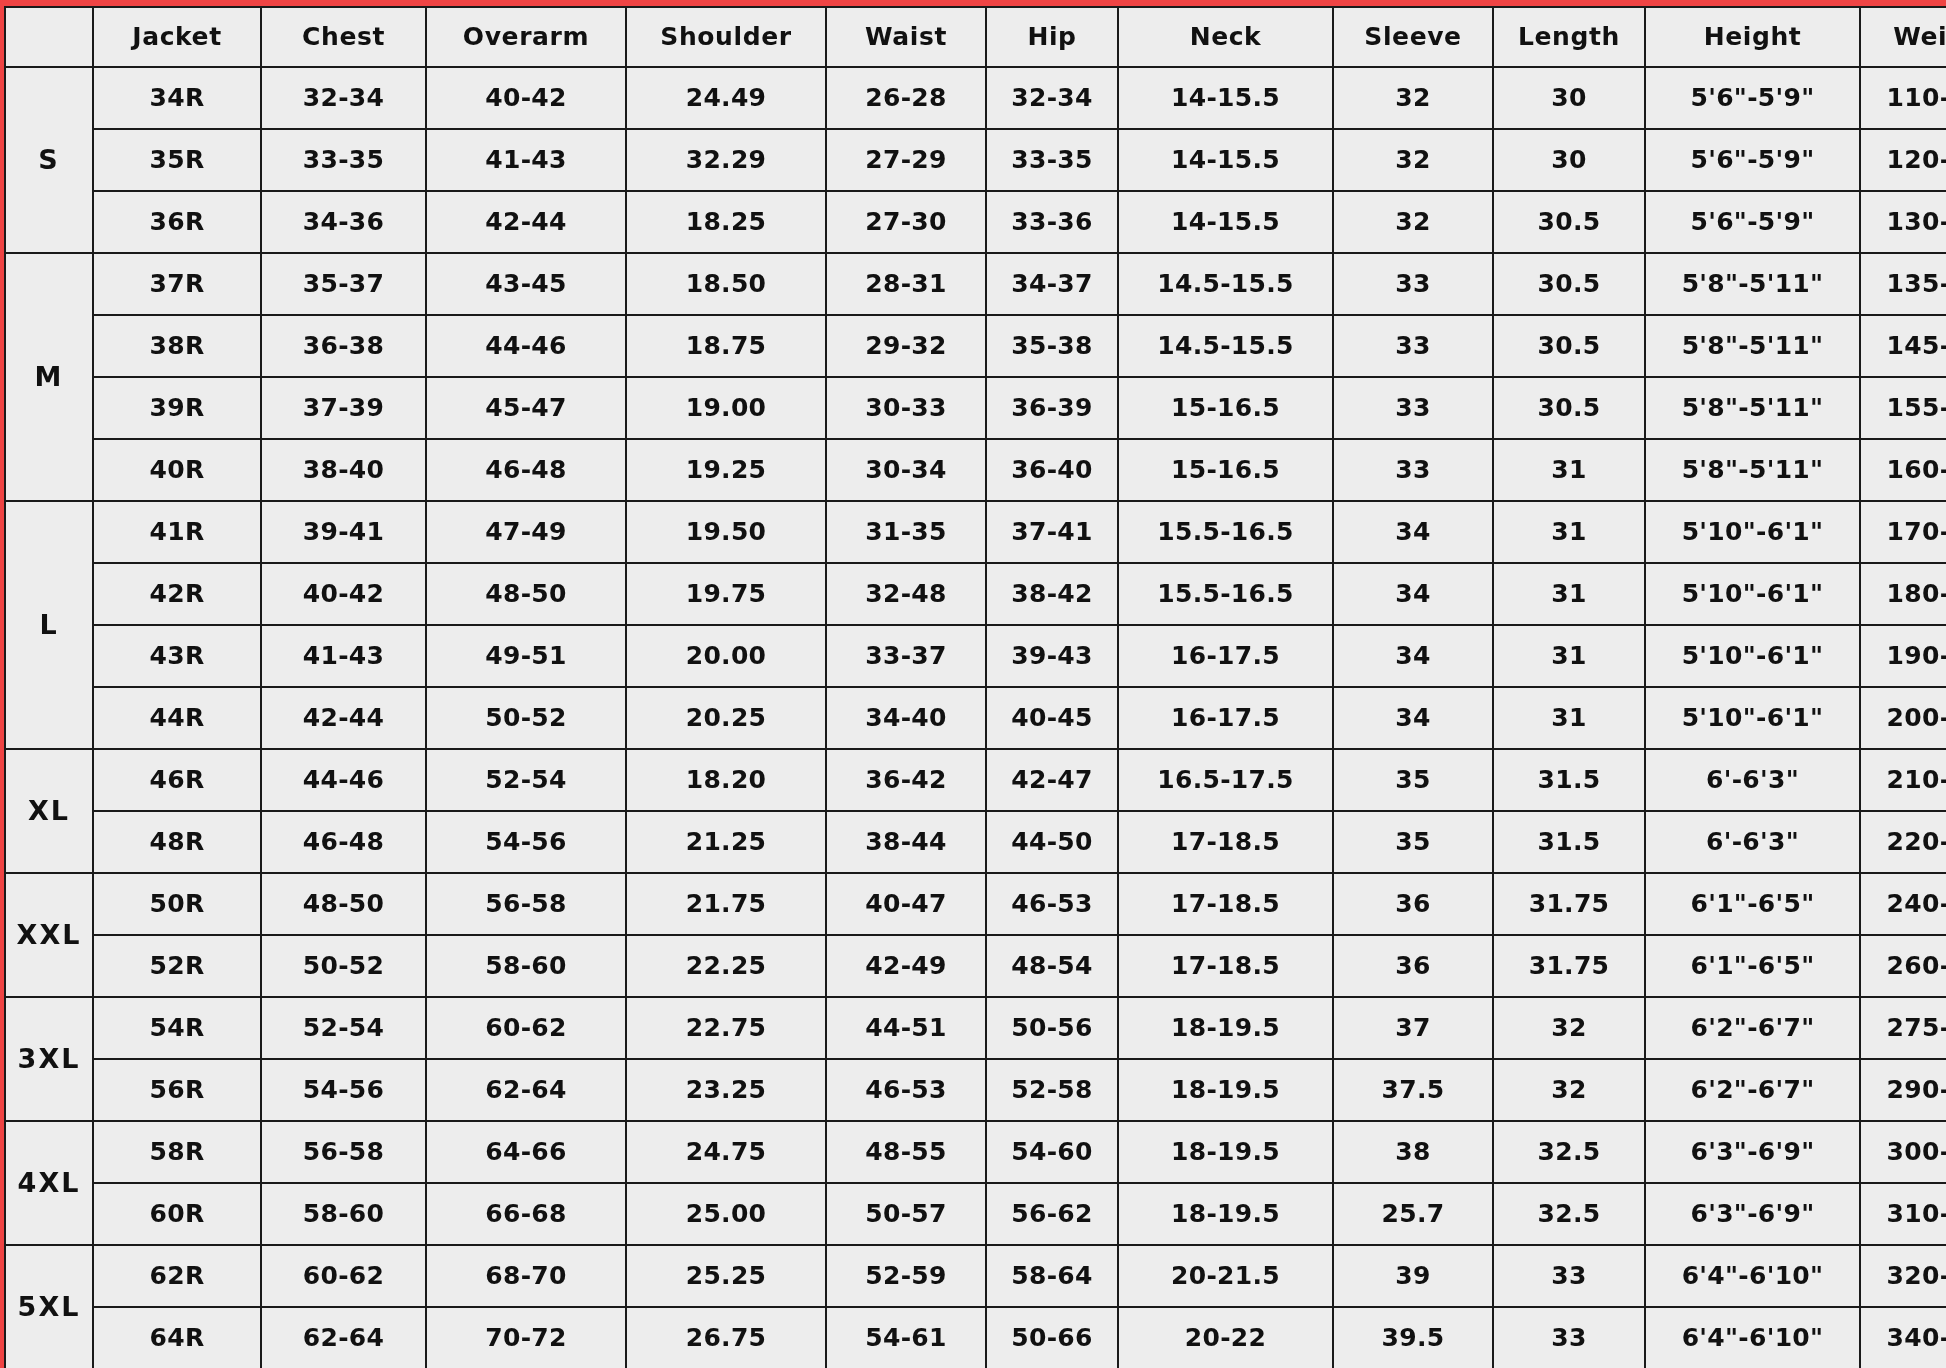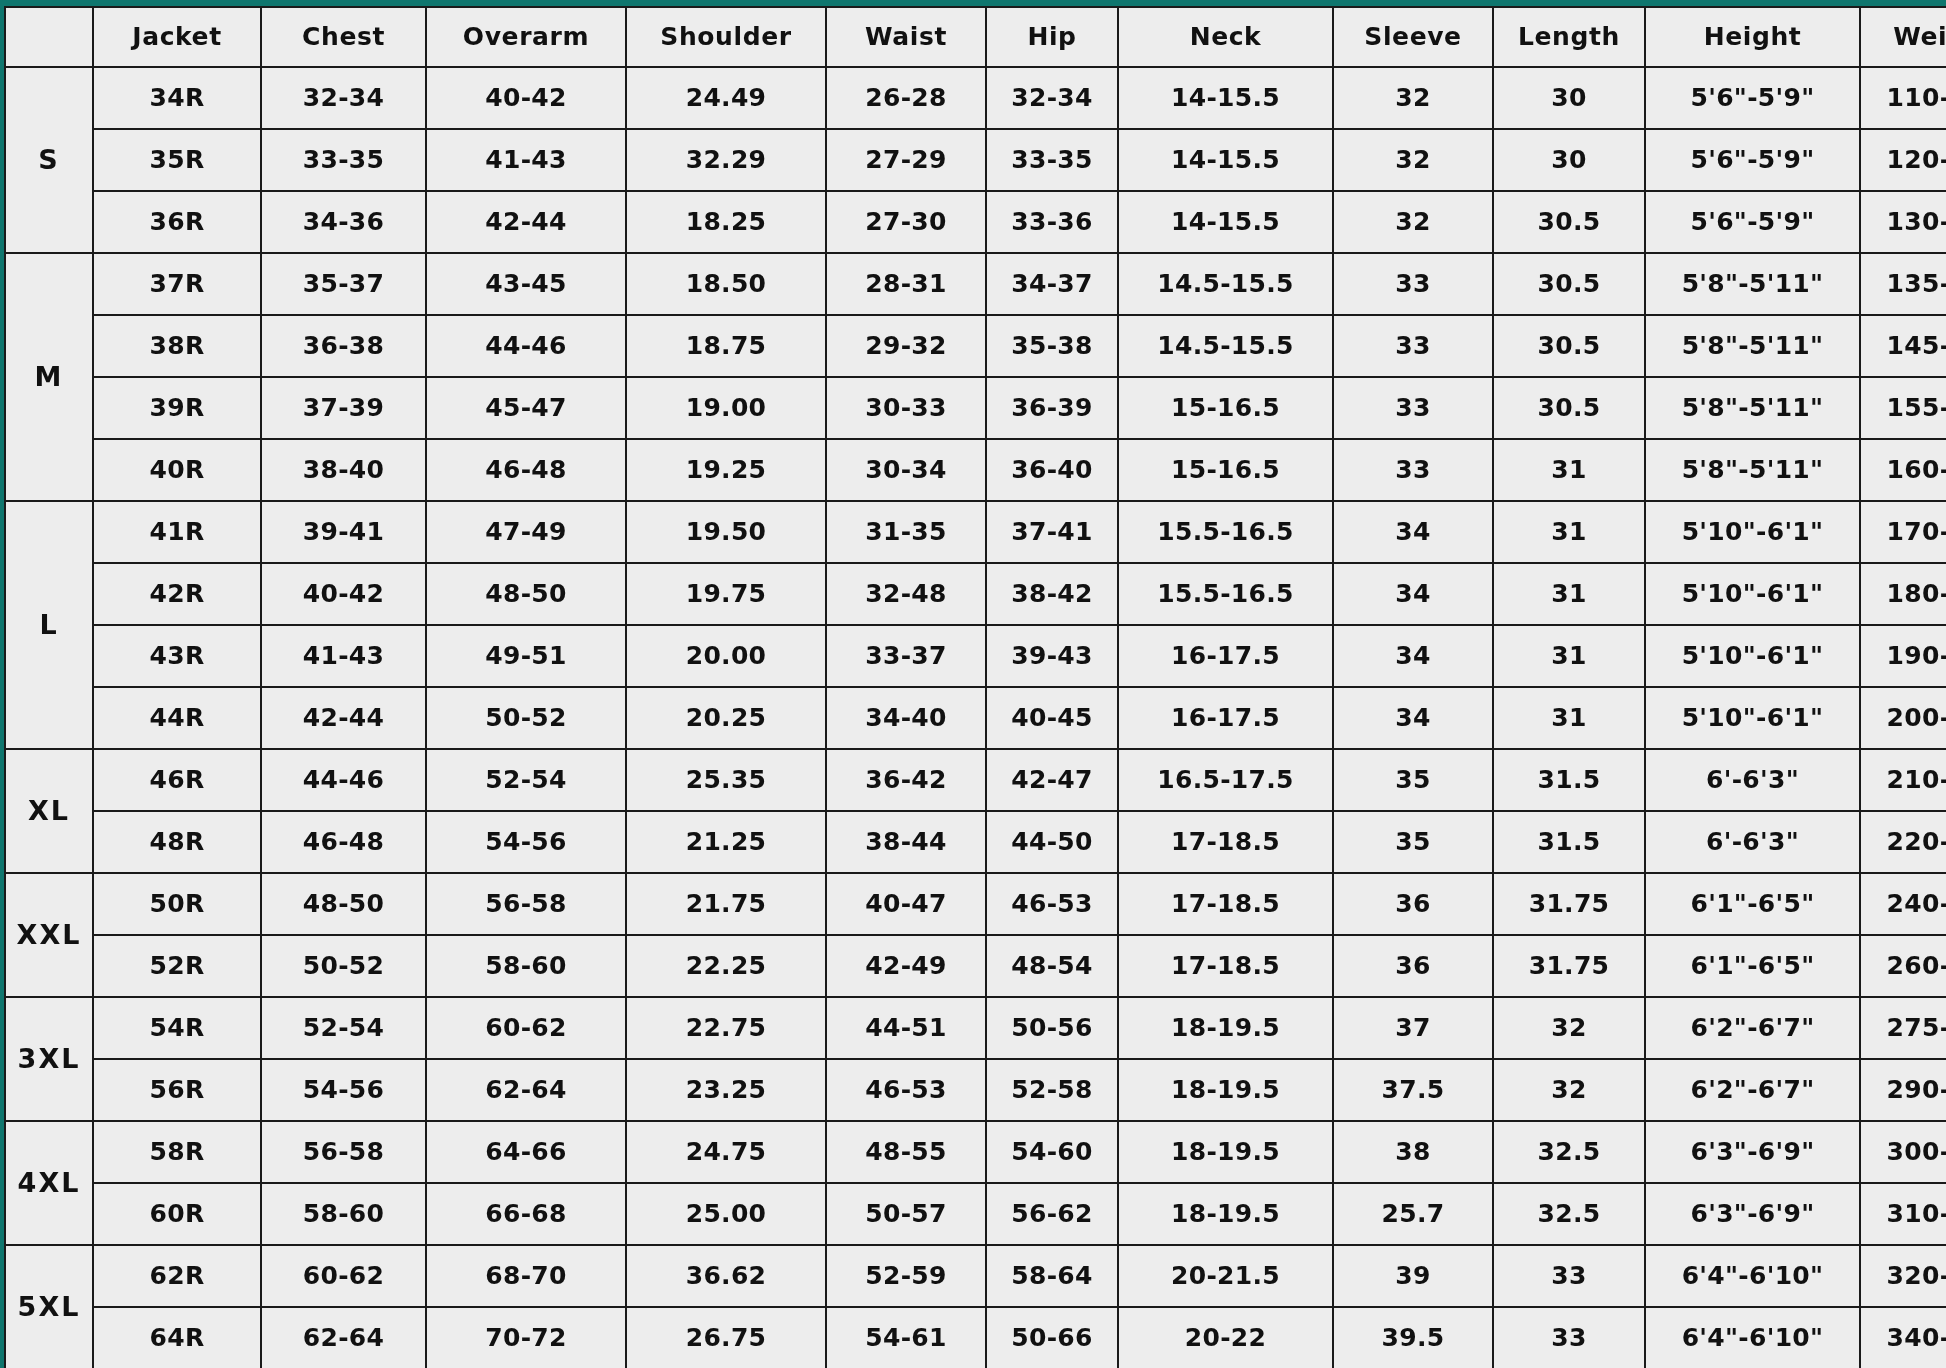--- a/index.html
+++ b/index.html
@@ -12,21 +12,21 @@
     height: 1368px;
     font-family: "DejaVu Sans", sans-serif;
     color: #111111;
     overflow: hidden;
   }
   .sheet {
     width: 1946px;
     height: 1368px;
     box-sizing: border-box;
     padding: 6px 10px 6px 4px;
-    background: #0f766e;
+    background: #ef4444;
   }
   table.size-chart {
     border-collapse: collapse;
     table-layout: fixed;
     width: 1926px;
     height: 1356px;
   }
   table.size-chart th,
   table.size-chart td {
     border: 2px solid #1a1a1a;
@@ -252,21 +252,21 @@
           <td>34</td>
           <td>31</td>
           <td>5'10"-6'1"</td>
           <td>200-210</td>
         </tr>
         <tr>
           <td class="size-group" rowspan="2">XL</td>
           <td>46R</td>
           <td>44-46</td>
           <td>52-54</td>
-          <td>25.35</td>
+          <td>18.20</td>
           <td>36-42</td>
           <td>42-47</td>
           <td>16.5-17.5</td>
           <td>35</td>
           <td>31.5</td>
           <td>6'-6'3"</td>
           <td>210-220</td>
         </tr>
         <tr>
           <td>48R</td>
@@ -360,21 +360,21 @@
           <td>25.7</td>
           <td>32.5</td>
           <td>6'3"-6'9"</td>
           <td>310-330</td>
         </tr>
         <tr>
           <td class="size-group" rowspan="2">5XL</td>
           <td>62R</td>
           <td>60-62</td>
           <td>68-70</td>
-          <td>36.62</td>
+          <td>25.25</td>
           <td>52-59</td>
           <td>58-64</td>
           <td>20-21.5</td>
           <td>39</td>
           <td>33</td>
           <td>6'4"-6'10"</td>
           <td>320-340</td>
         </tr>
         <tr>
           <td>64R</td>

